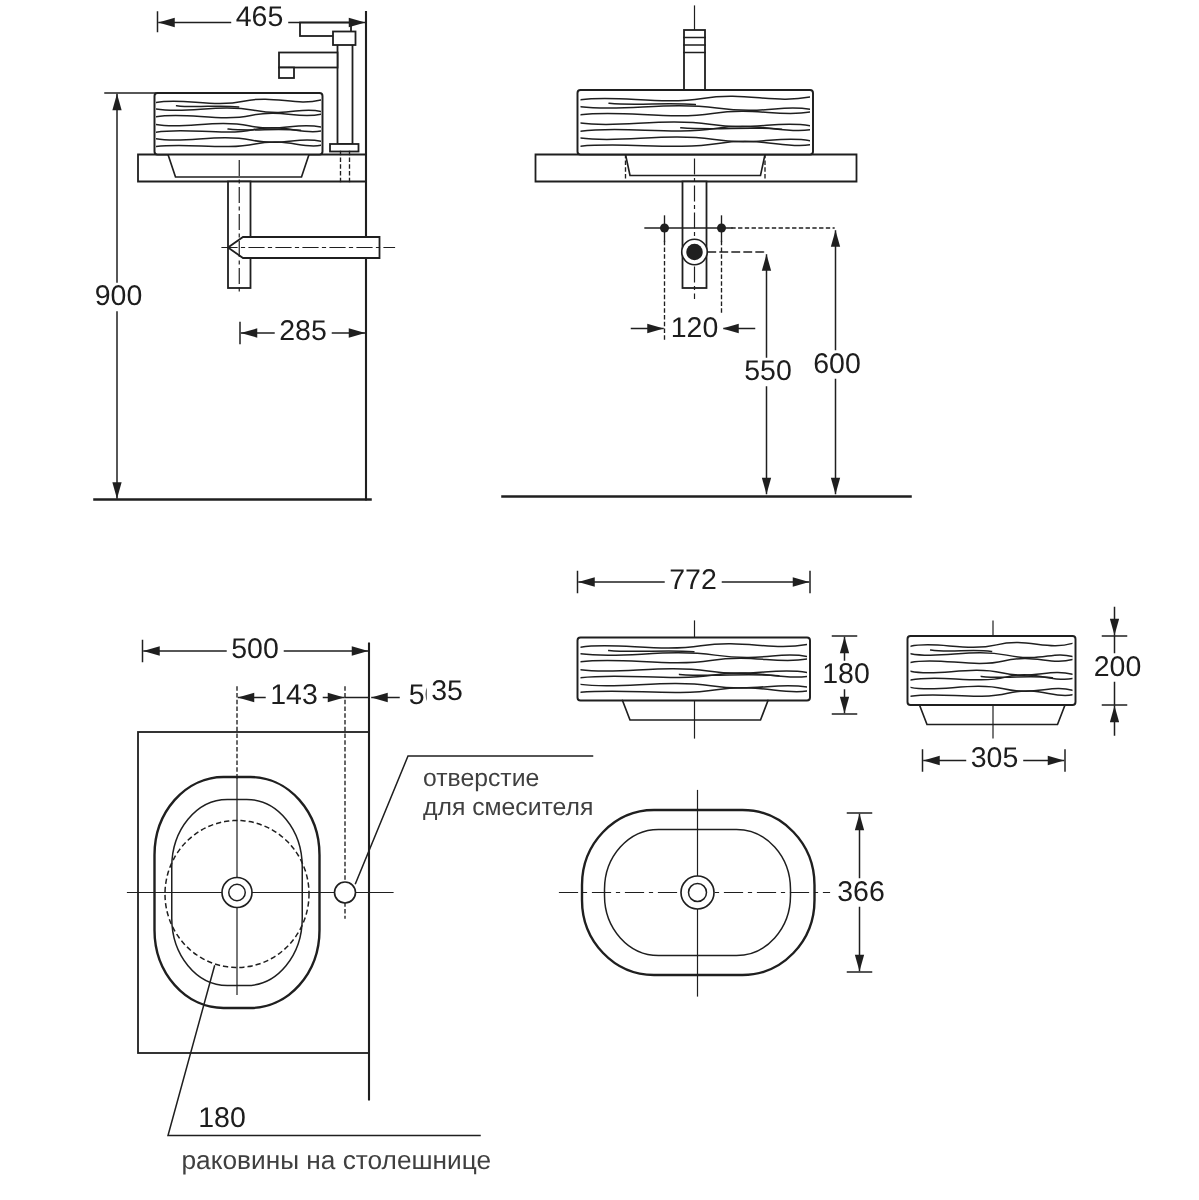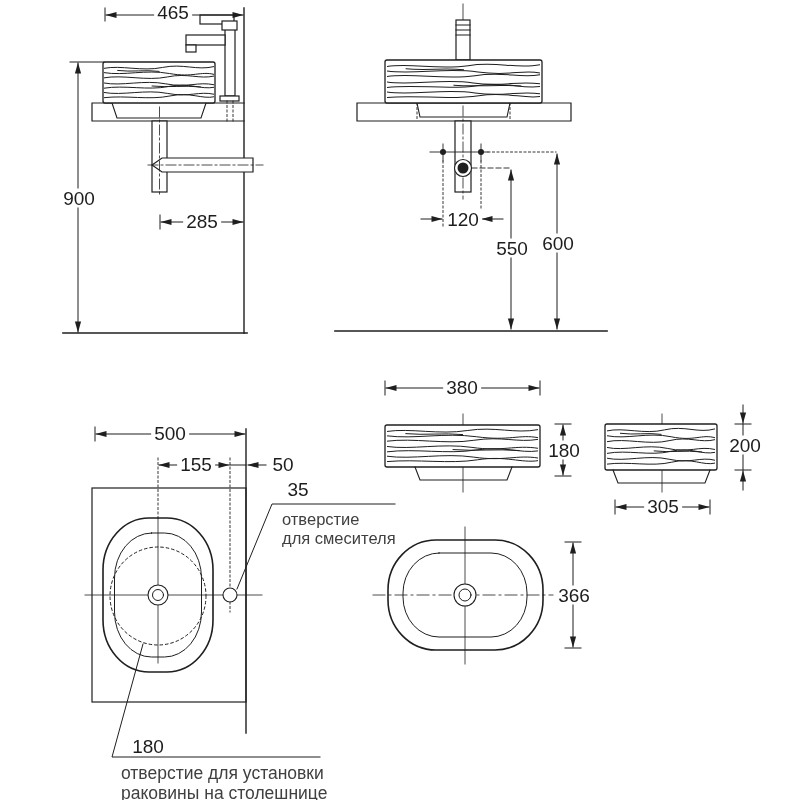--- a/index.html
+++ b/index.html
@@ -193,32 +193,31 @@
   </g>
 </svg>
 
 <div class="dim" style="left:173px;top:12px">465</div>
 <div class="dim" style="left:79px;top:198px">900</div>
 <div class="dim" style="left:202px;top:221px">285</div>
 <div class="dim" style="left:463px;top:219px">120</div>
 <div class="dim" style="left:512px;top:248px">550</div>
 <div class="dim" style="left:558px;top:243px">600</div>
 <div class="dim" style="left:170px;top:433px">500</div>
-<div class="dim" style="left:196px;top:464px">155</div>
+<div class="dim" style="left:196px;top:464px">143</div>
 <div class="dim" style="left:283px;top:464px">50</div>
-<div class="dim" style="left:298px;top:489px">35</div>
+<div class="dim" style="left:298px;top:461px">35</div>
 <div class="dim" style="left:148px;top:746px">180</div>
-<div class="dim" style="left:462px;top:387px">380</div>
+<div class="dim" style="left:462px;top:387px">772</div>
 <div class="dim" style="left:564px;top:450px">180</div>
 <div class="dim" style="left:745px;top:445px">200</div>
 <div class="dim" style="left:663px;top:506px">305</div>
 <div class="dim" style="left:574px;top:595px">366</div>
 
 <div class="note" style="left:282px;top:510px">
   <div>отверстие</div>
   <div>для смесителя</div>
 </div>
 <div class="note note-lg" style="left:121px;top:763px">
-  <div>отверстие для установки</div>
   <div>раковины на столешнице</div>
 </div>
 
 </div>
 
 </body></html>

